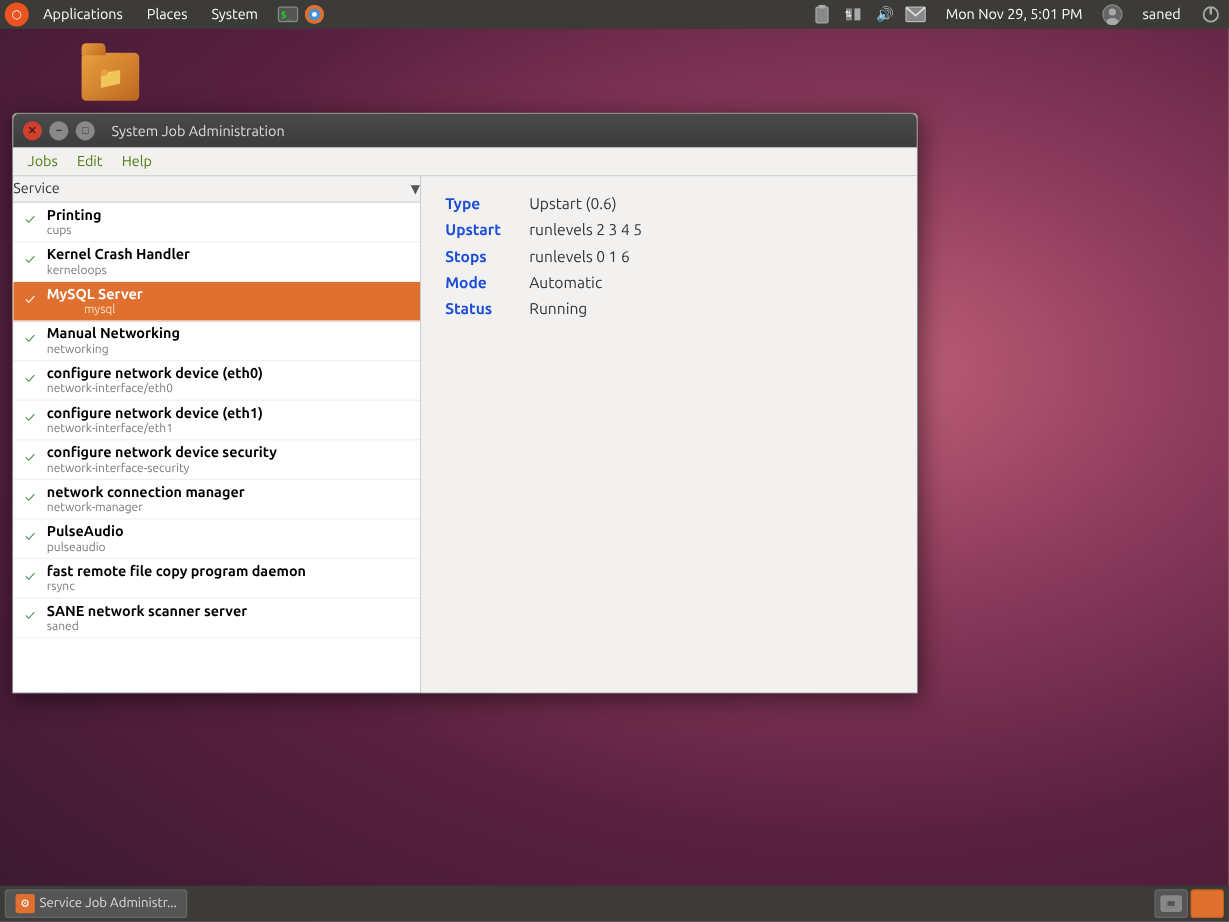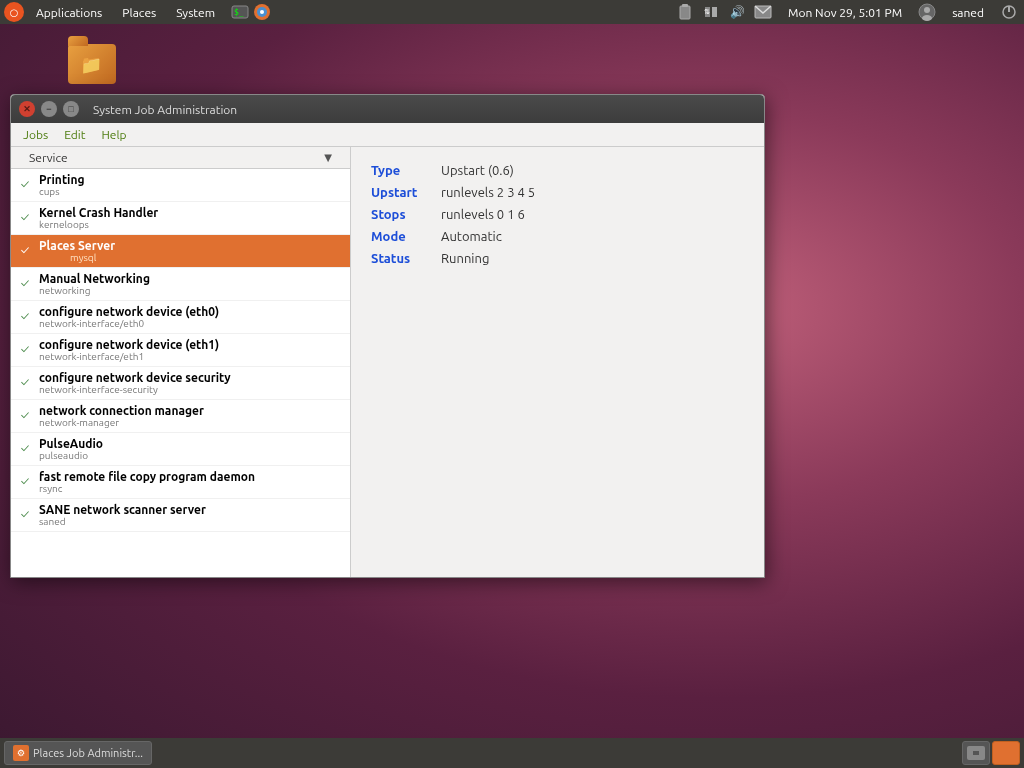--- a/index.html
+++ b/index.html
@@ -168,21 +168,21 @@
       border-right: 1px solid #ccc;
       display: flex;
       flex-direction: column;
       overflow: hidden;
     }
 
     
     .service-header {
       display: flex;
       align-items: center;
-      padding: 4px 18px;
+      padding: 4px 0;
       border-bottom: 1px solid #ccc;
       background: #f2f1f0;
     }
     .service-header-label {
       flex: 1;
       font-size: 12px;
       color: #333;
     }
     .dropdown-arrow {
       font-size: 10px;
@@ -423,21 +423,21 @@
             <div class="service-check">✓</div>
             <div class="service-info">
               <span class="service-name">Kernel Crash Handler</span>
               <span class="service-sub">kerneloops</span>
             </div>
           </div>
 
           <div class="service-item active">
             <div class="service-check">✓</div>
             <div class="service-info">
-              <span class="service-name">Places Server</span>
+              <span class="service-name">MySQL Server</span>
               <span class="service-sub">mysql</span>
             </div>
           </div>
 
           <div class="service-item">
             <div class="service-check">✓</div>
             <div class="service-info">
               <span class="service-name">Manual Networking</span>
               <span class="service-sub">networking</span>
             </div>
@@ -523,21 +523,21 @@
           <span class="detail-value">Running</span>
         </div>
       </div>
     </div>
   </div>
 </div>
 
 <div class="taskbar">
   <div class="taskbar-btn">
     <div class="taskbar-btn-icon">⚙</div>
-    <span>Places Job Administr...</span>
+    <span>Service Job Administr...</span>
   </div>
   <div class="taskbar-right">
     <div class="taskbar-applet">
       <div class="taskbar-applet-rect">
         <div style="width:8px;height:6px;background:#555;border:1px solid #888;margin:1px;"></div>
       </div>
     </div>
     <div class="taskbar-applet-orange"></div>
   </div>
 </div>

